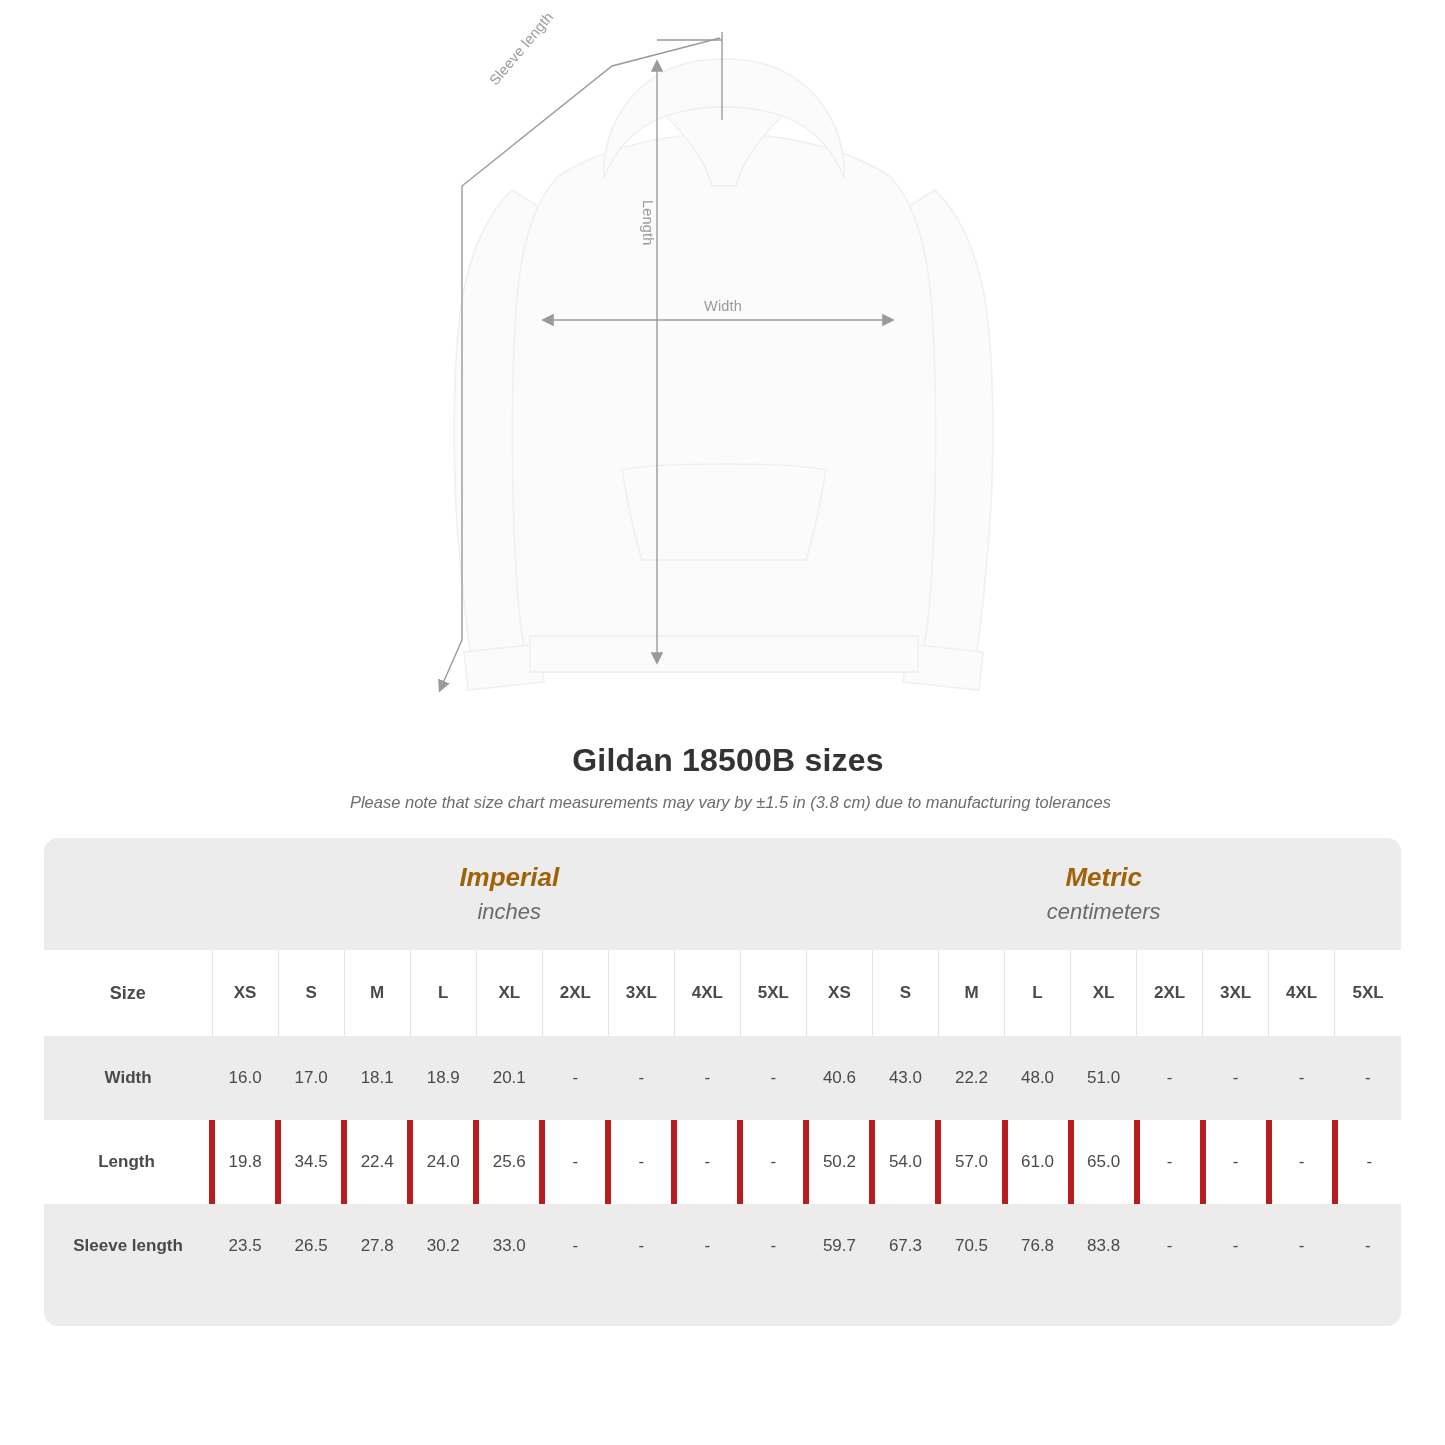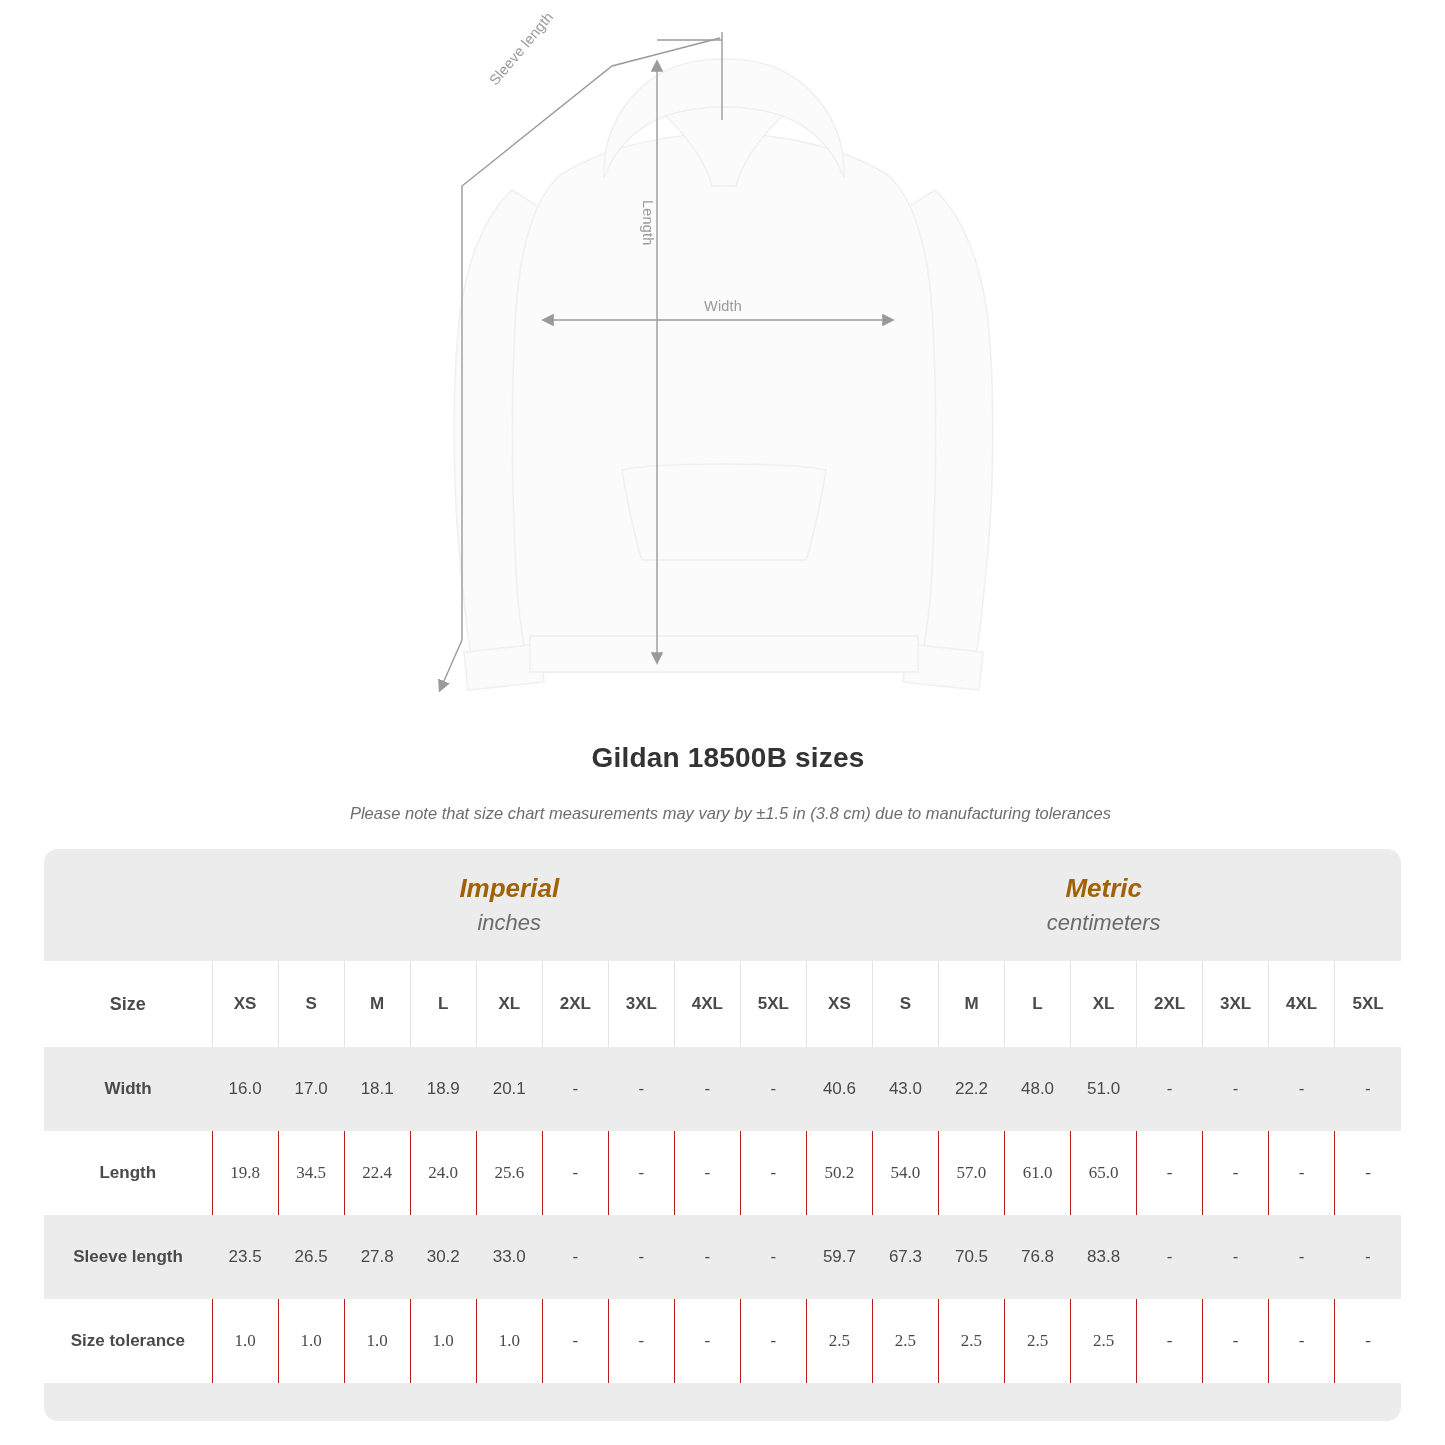--- a/index.html
+++ b/index.html
@@ -61,32 +61,32 @@
     top: 298px;
     font-size: 14.5px;
   }
 
   
   .title-block {
     text-align: center;
     margin-top: 22px;
   }
   .chart-title {
-    font-size: 28px;
+    font-size: 32px;
     font-weight: bold;
     color: #333333;
     margin: 0;
     letter-spacing: 0.2px;
     padding-left: 11px;
   }
   .chart-note {
     font-size: 16.5px;
     font-style: italic;
     color: #6d6d6d;
-    margin-top: 30px;
+    margin-top: 14px;
     padding-left: 16px;
   }
 
   
   .table-wrap {
     margin: 26px 44px 0 44px;
   }
   table.size-table {
     border-collapse: collapse;
     width: 1357px;
@@ -151,22 +151,21 @@
     font-weight: bold;
     color: #4a4a4a;
     font-size: 17.5px;
   }
 
   
   .vline {
     border-left: 1px solid #ffffff;
   }
   .data-row.plain .vline {
-    border-left: 1px solid #b91c1c;
-    font-family: Liberation Serif, serif;
+    border-left: 6px solid #b91c1c;
   }
   .size-row .vline {
     border-left: 1px solid #e4e4e4;
   }
 
   .footer-row td {
     height: 38px;
     background: #ececec;
   }
   .footer-row td.corner-left {
@@ -348,41 +347,20 @@
           <td class="vline">67.3</td>
           <td class="vline">70.5</td>
           <td class="vline">76.8</td>
           <td class="vline">83.8</td>
           <td class="vline">-</td>
           <td class="vline">-</td>
           <td class="vline">-</td>
           <td class="vline">-</td>
         </tr>
 
-        <tr class="data-row plain">
-          <td class="rowlabel">Size tolerance</td>
-          <td class="vline">1.0</td>
-          <td class="vline">1.0</td>
-          <td class="vline">1.0</td>
-          <td class="vline">1.0</td>
-          <td class="vline">1.0</td>
-          <td class="vline">-</td>
-          <td class="vline">-</td>
-          <td class="vline">-</td>
-          <td class="vline">-</td>
-          <td class="vline">2.5</td>
-          <td class="vline">2.5</td>
-          <td class="vline">2.5</td>
-          <td class="vline">2.5</td>
-          <td class="vline">2.5</td>
-          <td class="vline">-</td>
-          <td class="vline">-</td>
-          <td class="vline">-</td>
-          <td class="vline">-</td>
-        </tr>
 
         <tr class="footer-row">
           <td class="corner-left"></td>
           <td colspan="17"></td>
           <td class="corner-right"></td>
         </tr>
       </tbody>
     </table>
   </div>
 

